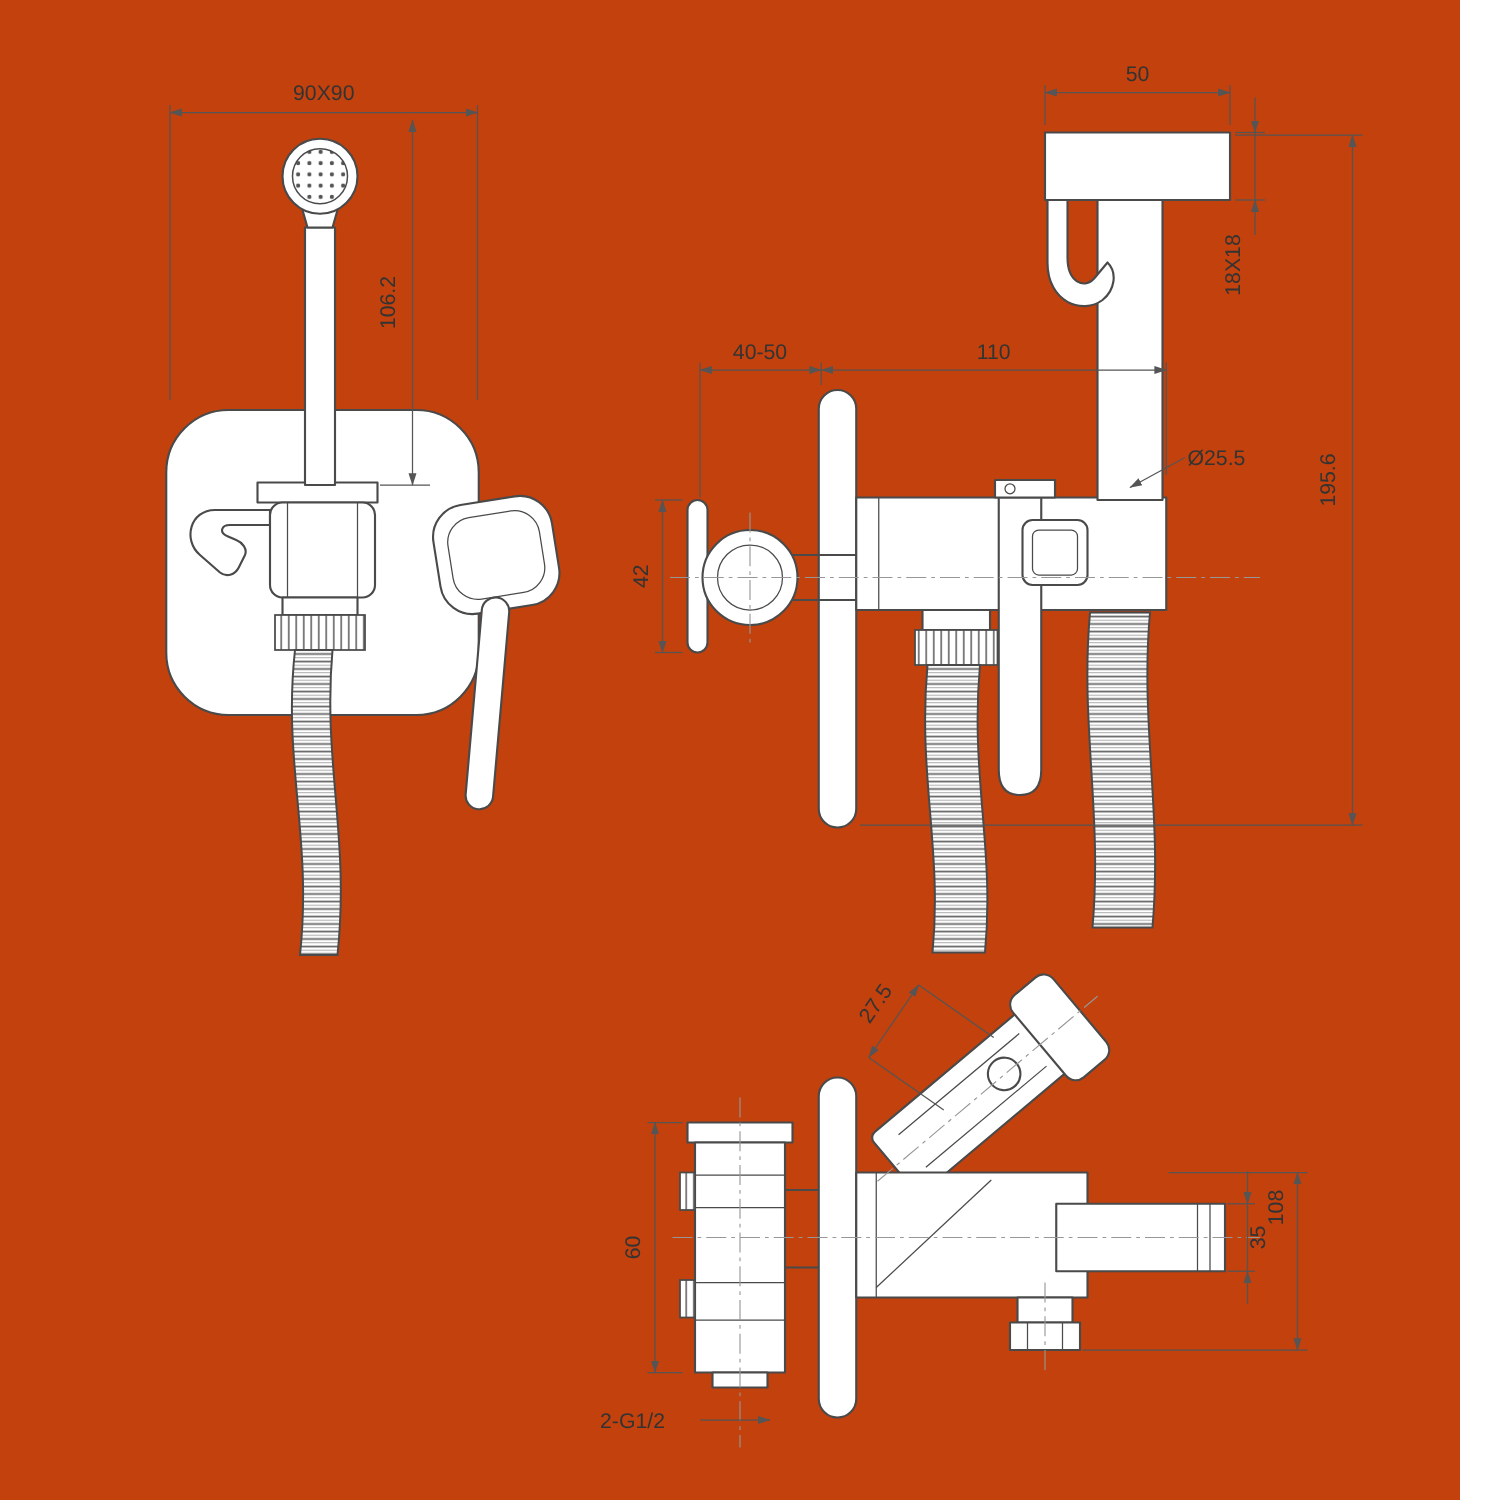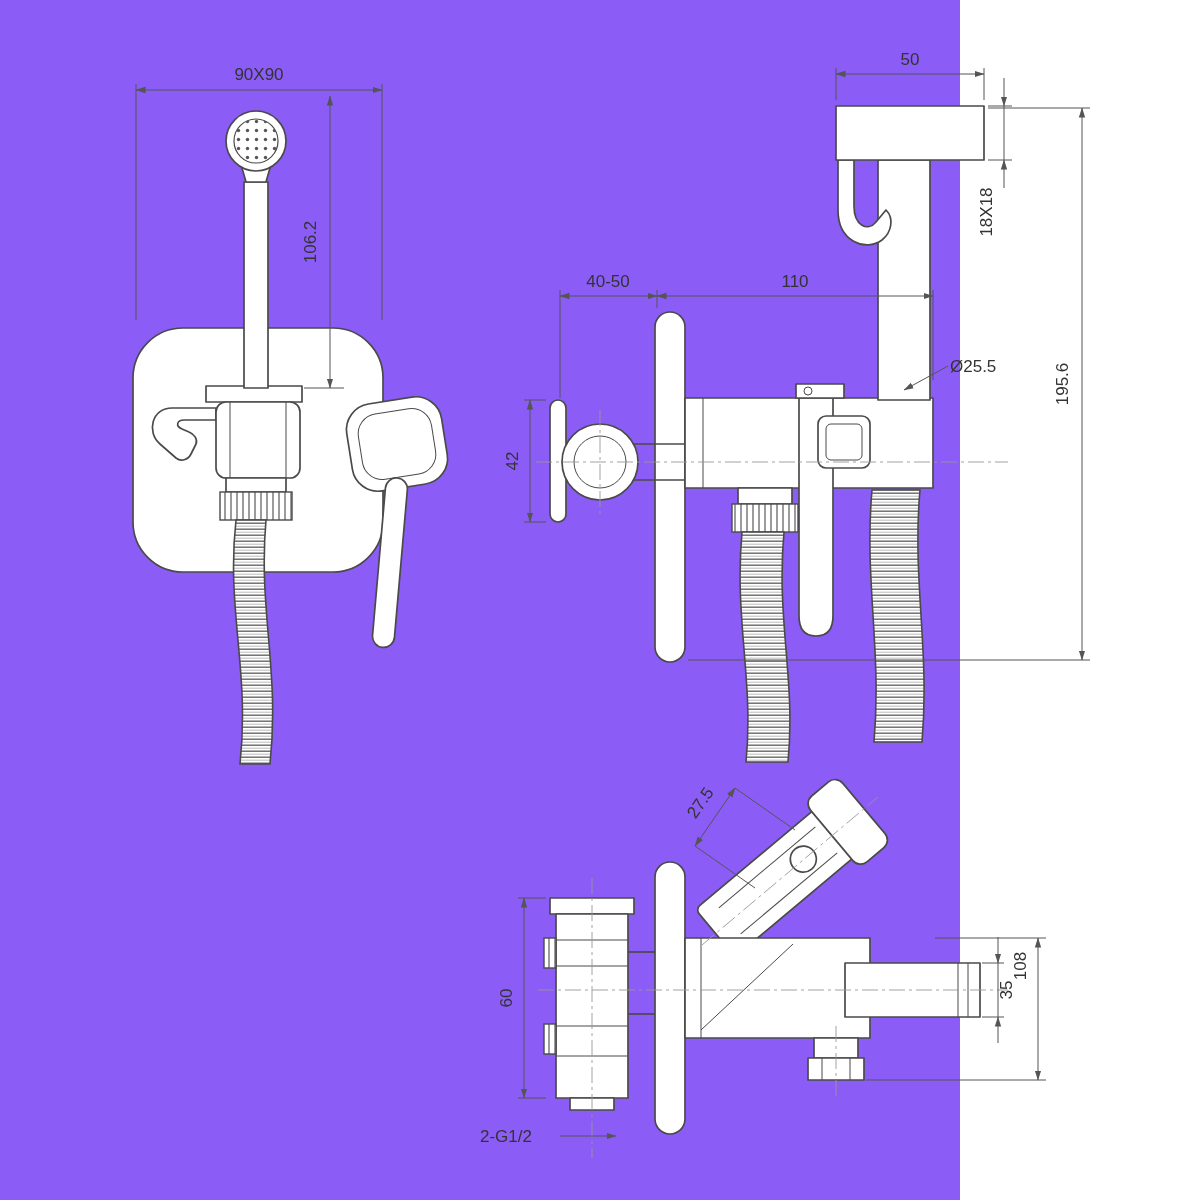--- a/index.html
+++ b/index.html
@@ -1,16 +1,16 @@
 <!DOCTYPE html>
 <html><head>
 <meta charset="utf-8">
 <style>
   html, body { margin: 0; padding: 0; background: #ffffff; }
-  #canvas { width: 960px; height: 1200px; background: #8b5cf6; position: relative; }
+  #canvas { width: 1168px; height: 1200px; background: #c2410c; position: relative; }
   svg text {
     font-family: "Liberation Sans", sans-serif;
     font-size: 17px;
     fill: #333333;
     stroke: none;
   }
   .obj   { fill: #ffffff; stroke: #4a4a4a; stroke-width: 1.7; stroke-linejoin: round; }
   .obj-n { fill: none;    stroke: #4a4a4a; stroke-width: 1.7; stroke-linejoin: round; }
   .thin  { fill: none;    stroke: #4a4a4a; stroke-width: 1.0; }
   .dim line, .dim path { stroke: #555555; stroke-width: 1; fill: none; }

